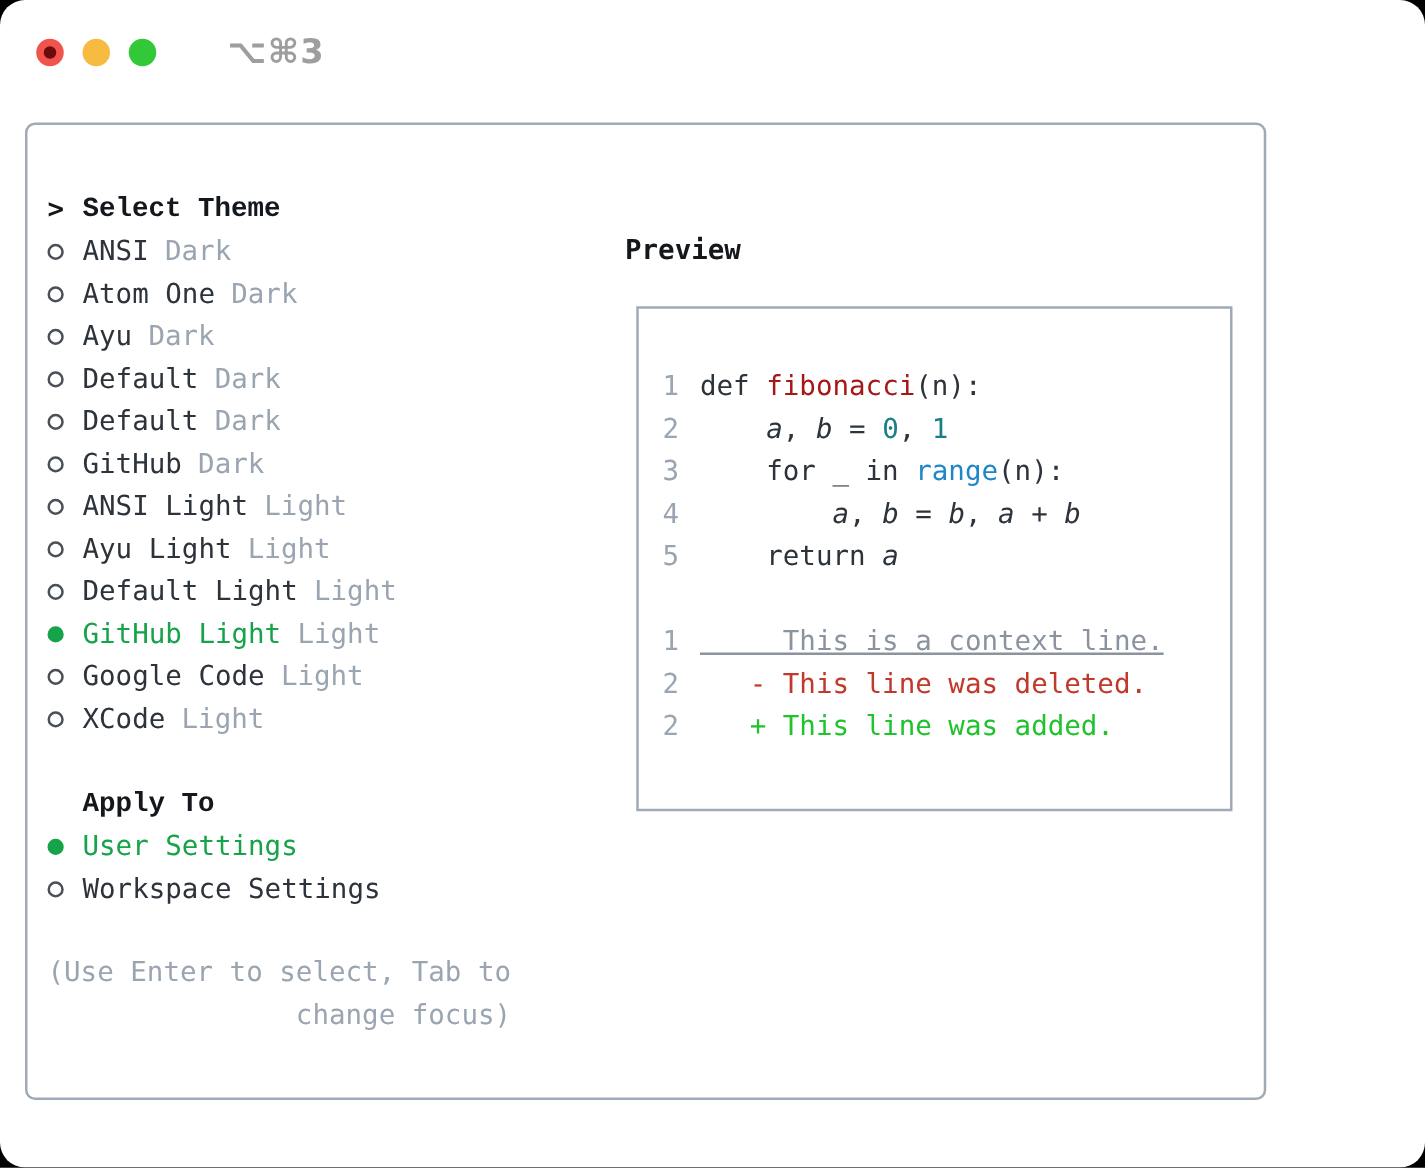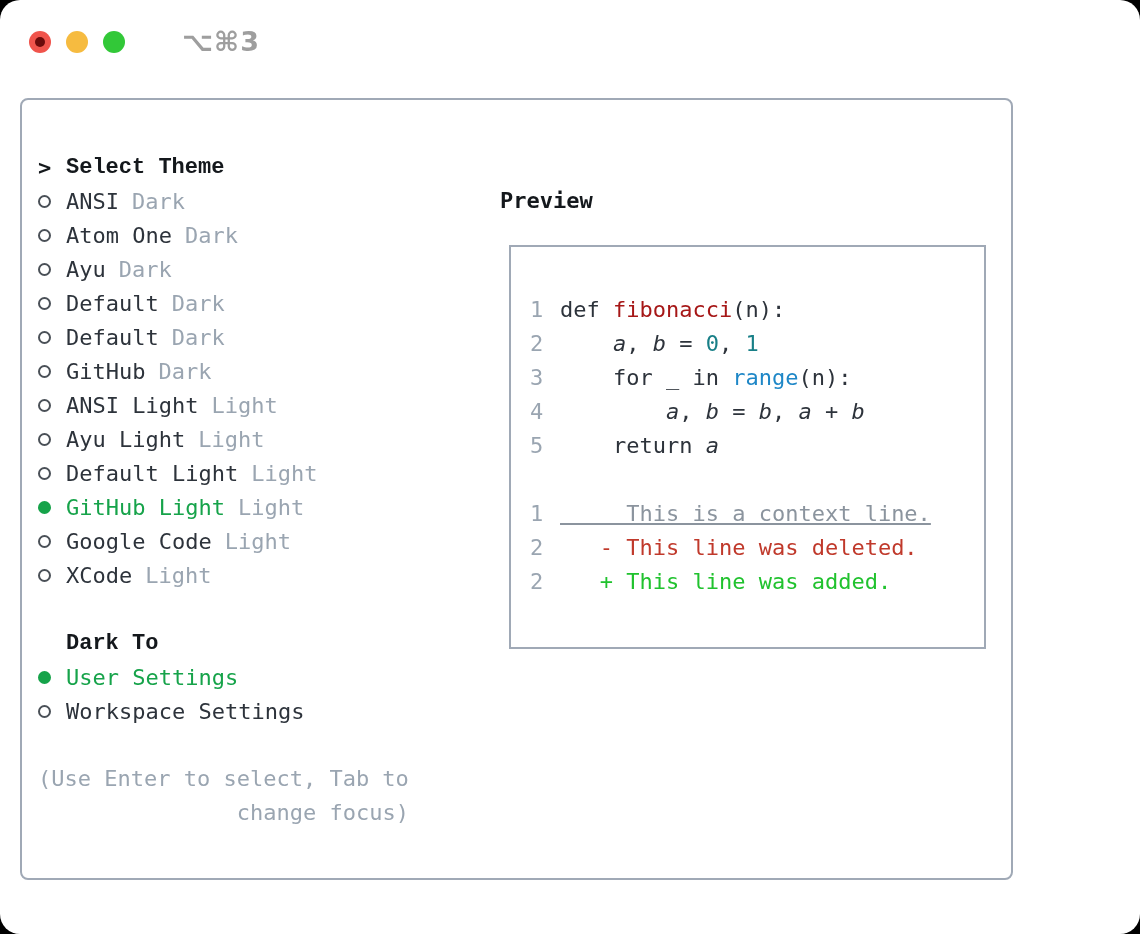--- a/index.html
+++ b/index.html
@@ -87,21 +87,21 @@
           <div class="row"><span class="glyph-cell"><span class="radio"></span></span><span class="item-name">ANSI Light</span><span class="item-variant">Light</span></div>
           <div class="row"><span class="glyph-cell"><span class="radio"></span></span><span class="item-name">Ayu Light</span><span class="item-variant">Light</span></div>
           <div class="row"><span class="glyph-cell"><span class="radio"></span></span><span class="item-name">Default Light</span><span class="item-variant">Light</span></div>
           <div class="row selected"><span class="glyph-cell"><span class="radio on"></span></span><span class="item-name">GitHub Light</span><span class="item-variant">Light</span></div>
           <div class="row"><span class="glyph-cell"><span class="radio"></span></span><span class="item-name">Google Code</span><span class="item-variant">Light</span></div>
           <div class="row"><span class="glyph-cell"><span class="radio"></span></span><span class="item-name">XCode</span><span class="item-variant">Light</span></div>
         </div>
       <div class="row blank">&nbsp;</div>
       <div class="row">
         <span class="glyph-cell"></span>
-        <span class="section-title">Dark To</span>
+        <span class="section-title">Apply To</span>
       </div>
       <div>
           <div class="row selected"><span class="glyph-cell"><span class="radio on"></span></span><span class="item-name">User Settings</span></div>
           <div class="row"><span class="glyph-cell"><span class="radio"></span></span><span class="item-name">Workspace Settings</span></div>
         </div>
       <div class="row blank">&nbsp;</div>
       <div class="hint">(Use Enter to select, Tab to</div>
       <div class="hint">change focus)</div>
     </div>
 

